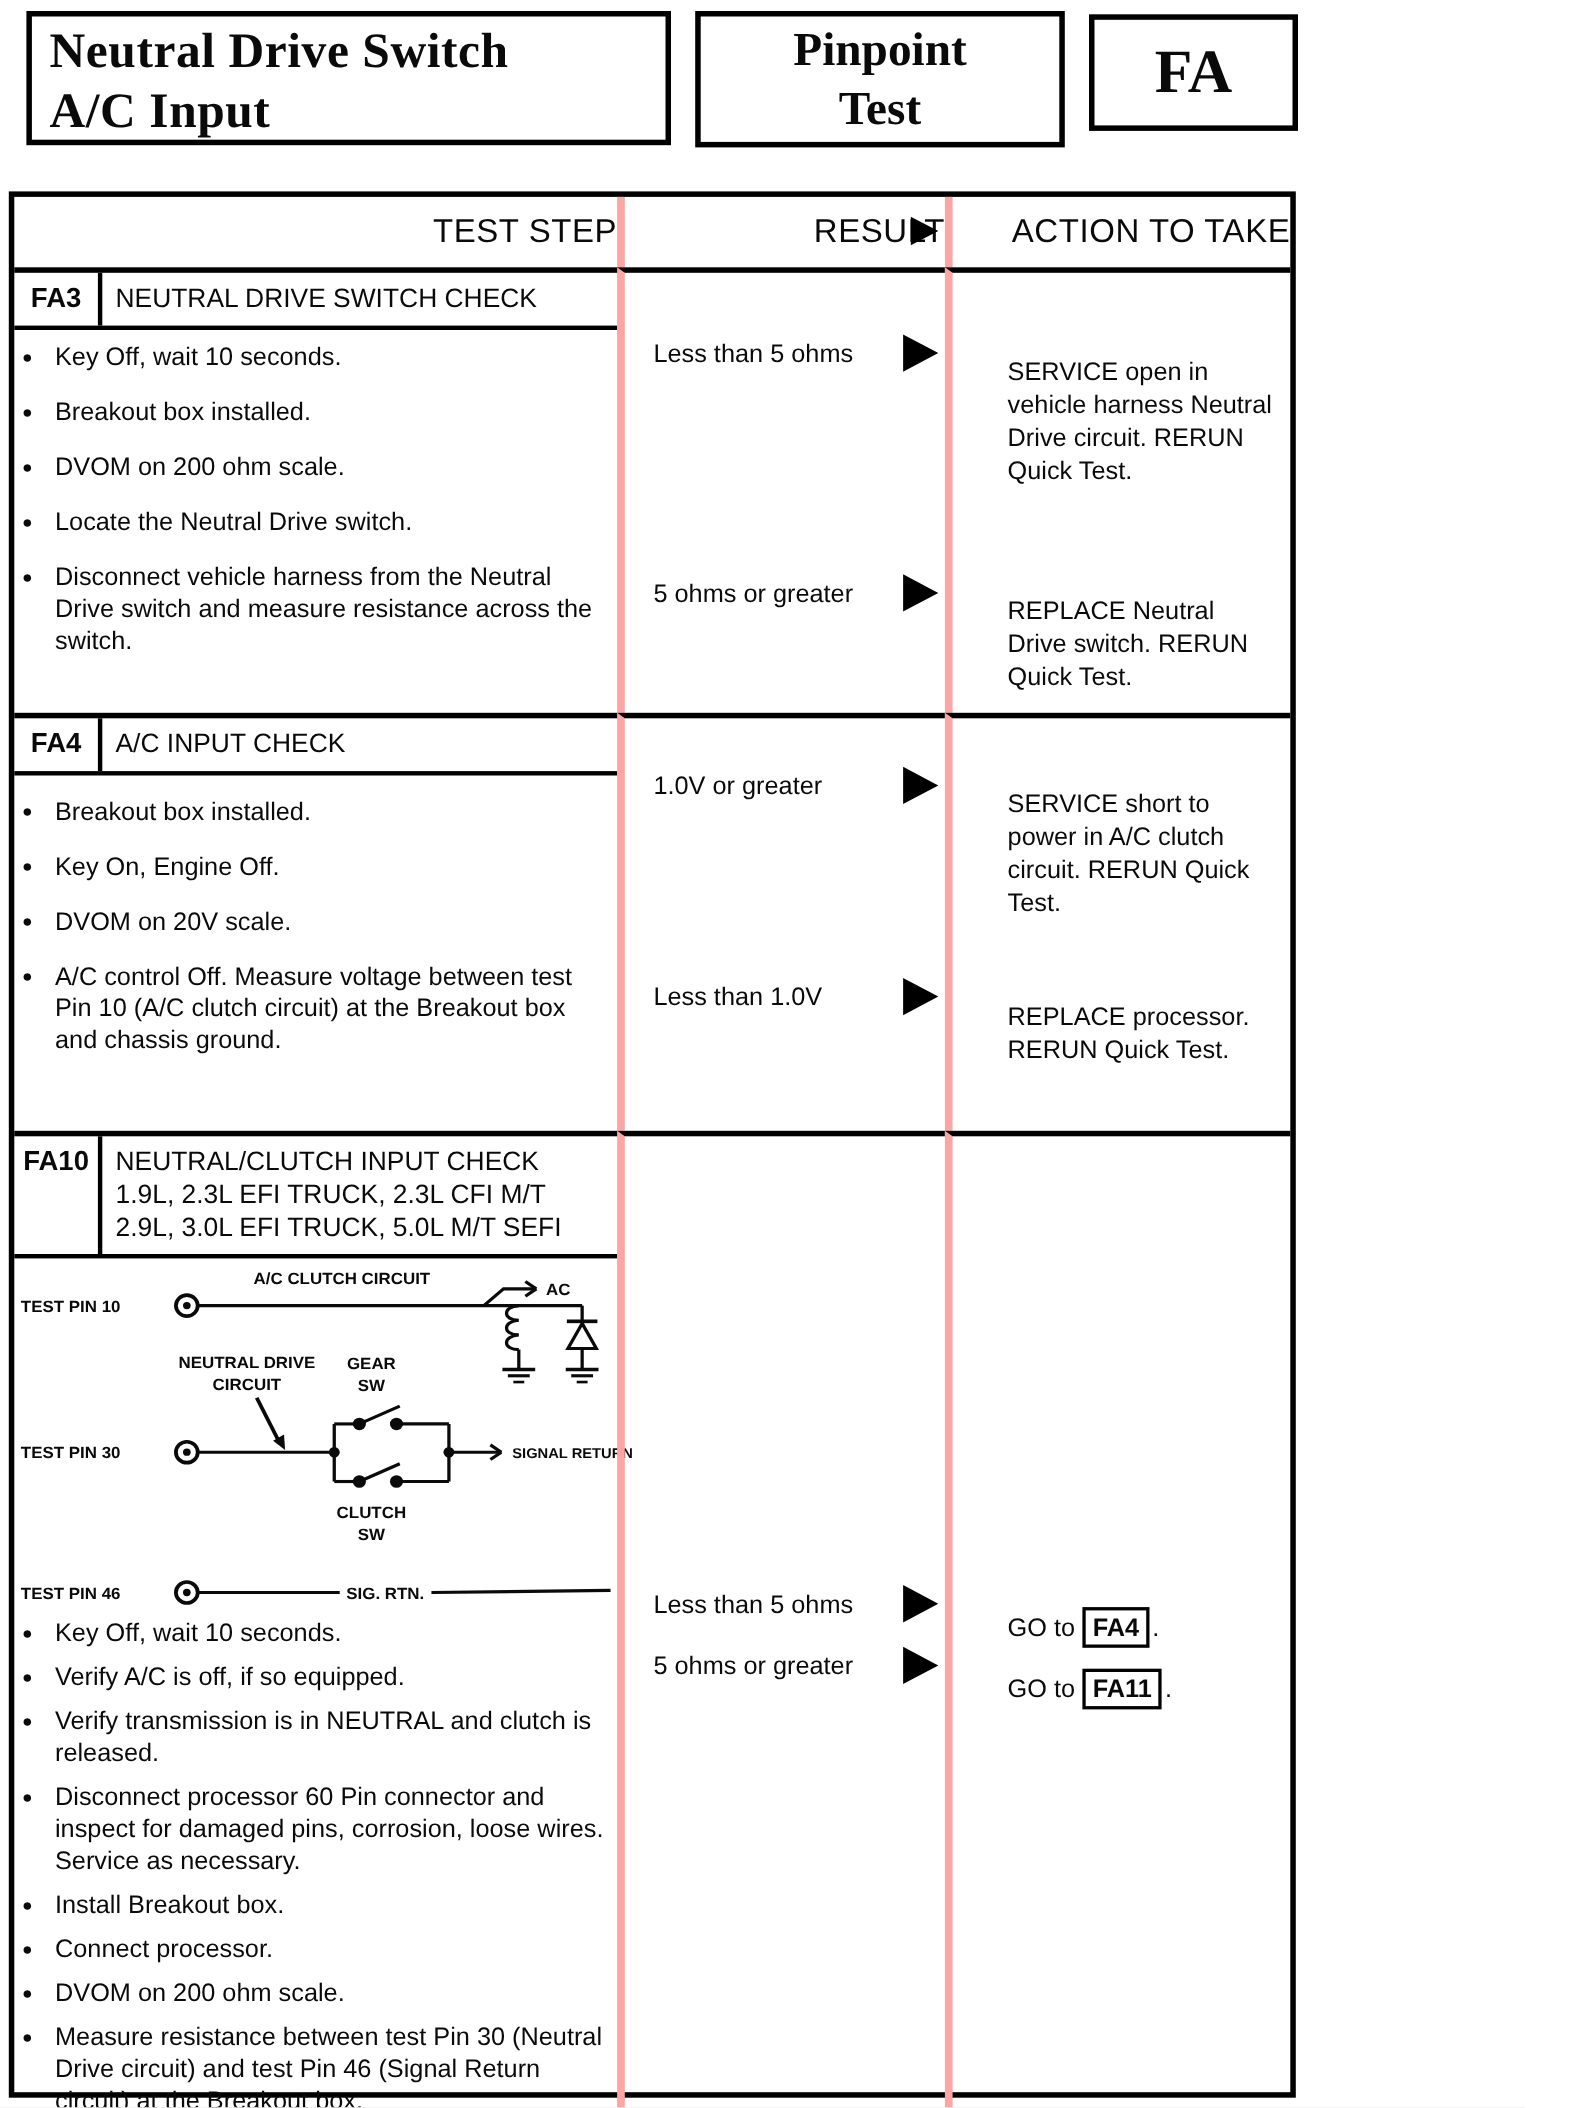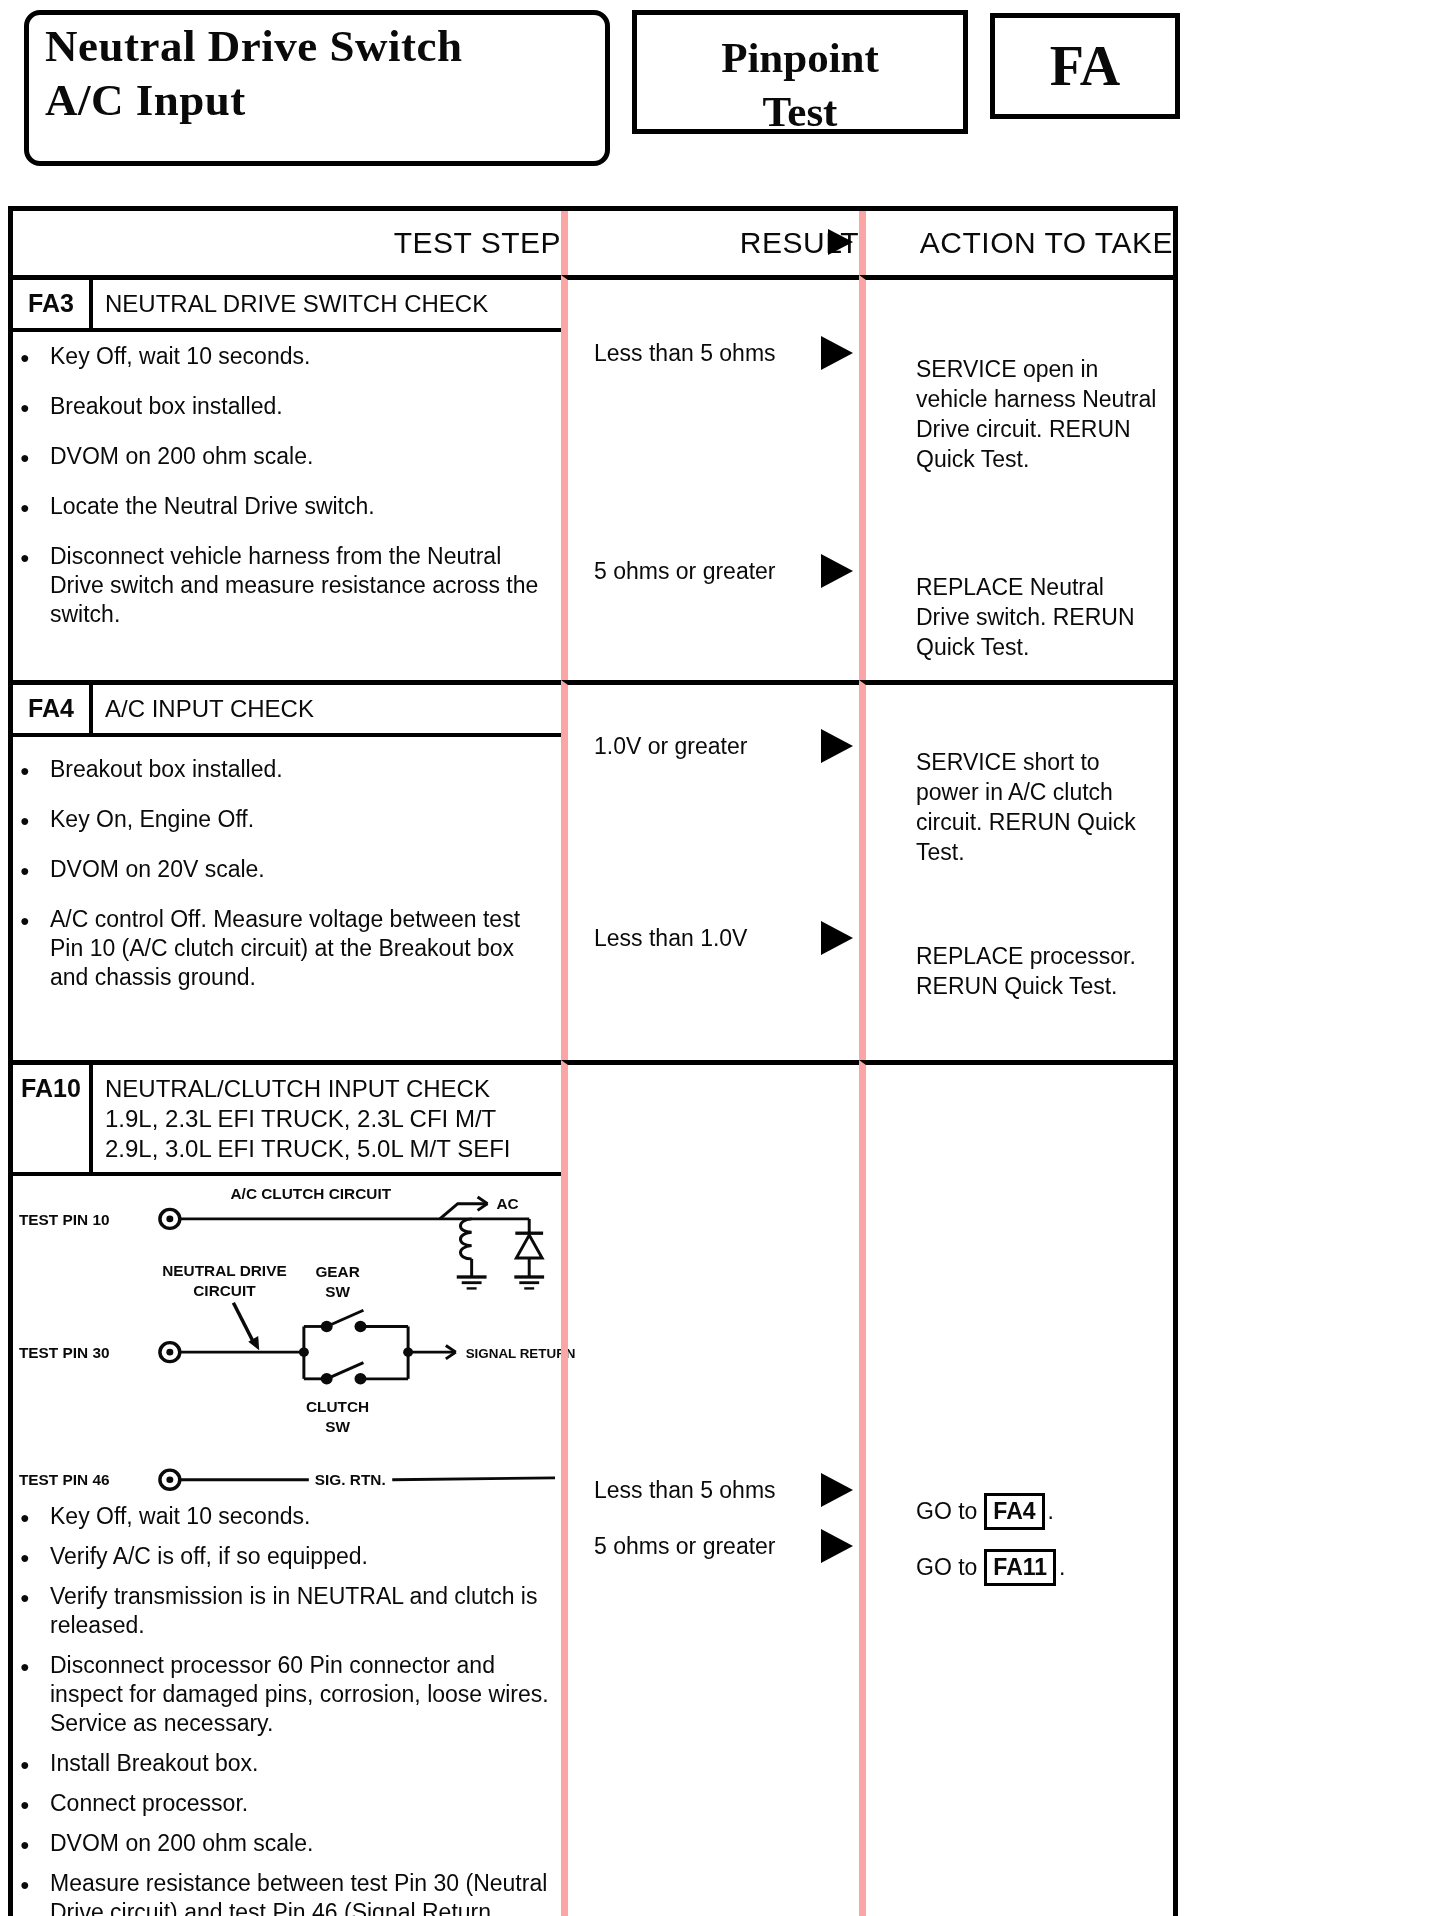--- a/index.html
+++ b/index.html
@@ -3,23 +3,23 @@
 <meta charset="utf-8">
 <style>
   html,body{margin:0;padding:0;background:#e8e8e8;}
   .page{
     position:relative;width:1440px;height:1916px;background:#ffffff;
     color:#0a0a0a;font-family:"Liberation Sans",sans-serif;overflow:hidden;
   }
   
   .topbar{display:flex;align-items:flex-start;padding:10px 0 0 24px;gap:22px;}
   .hbox{border:5px solid #000;box-sizing:border-box;background:#fff;}
-  .title-box{width:586px;height:156px;padding:4px 0 0 16px;border-radius:16px;}
+  .title-box{width:586px;height:122px;padding:4px 0 0 16px;}
   .title-line{font-family:"Liberation Serif",serif;font-weight:bold;font-size:45px;line-height:54px;letter-spacing:.5px;}
-  .pinpoint-box{width:336px;height:124px;text-align:center;padding-top:16px;}
+  .pinpoint-box{width:336px;height:124px;text-align:center;padding-top:4px;}
   .pp-line{font-family:"Liberation Serif",serif;font-weight:bold;font-size:43px;line-height:54px;}
   .code-box{width:190px;height:106px;margin-top:3px;display:flex;align-items:center;justify-content:center;
     font-family:"Liberation Serif",serif;font-weight:bold;font-size:56px;}
   
   .table{
     margin:40px 0 0 8px;width:1170px;height:1733px;border:5px solid #000;box-sizing:border-box;
     display:grid;grid-template-columns:548px 298px 1fr;grid-template-rows:64px 405px 380px 1fr;
   }
   .cell{box-sizing:border-box;position:relative;}
   .c2,.c3{border-left:7px solid #fca5a5;padding-left:10px;}

